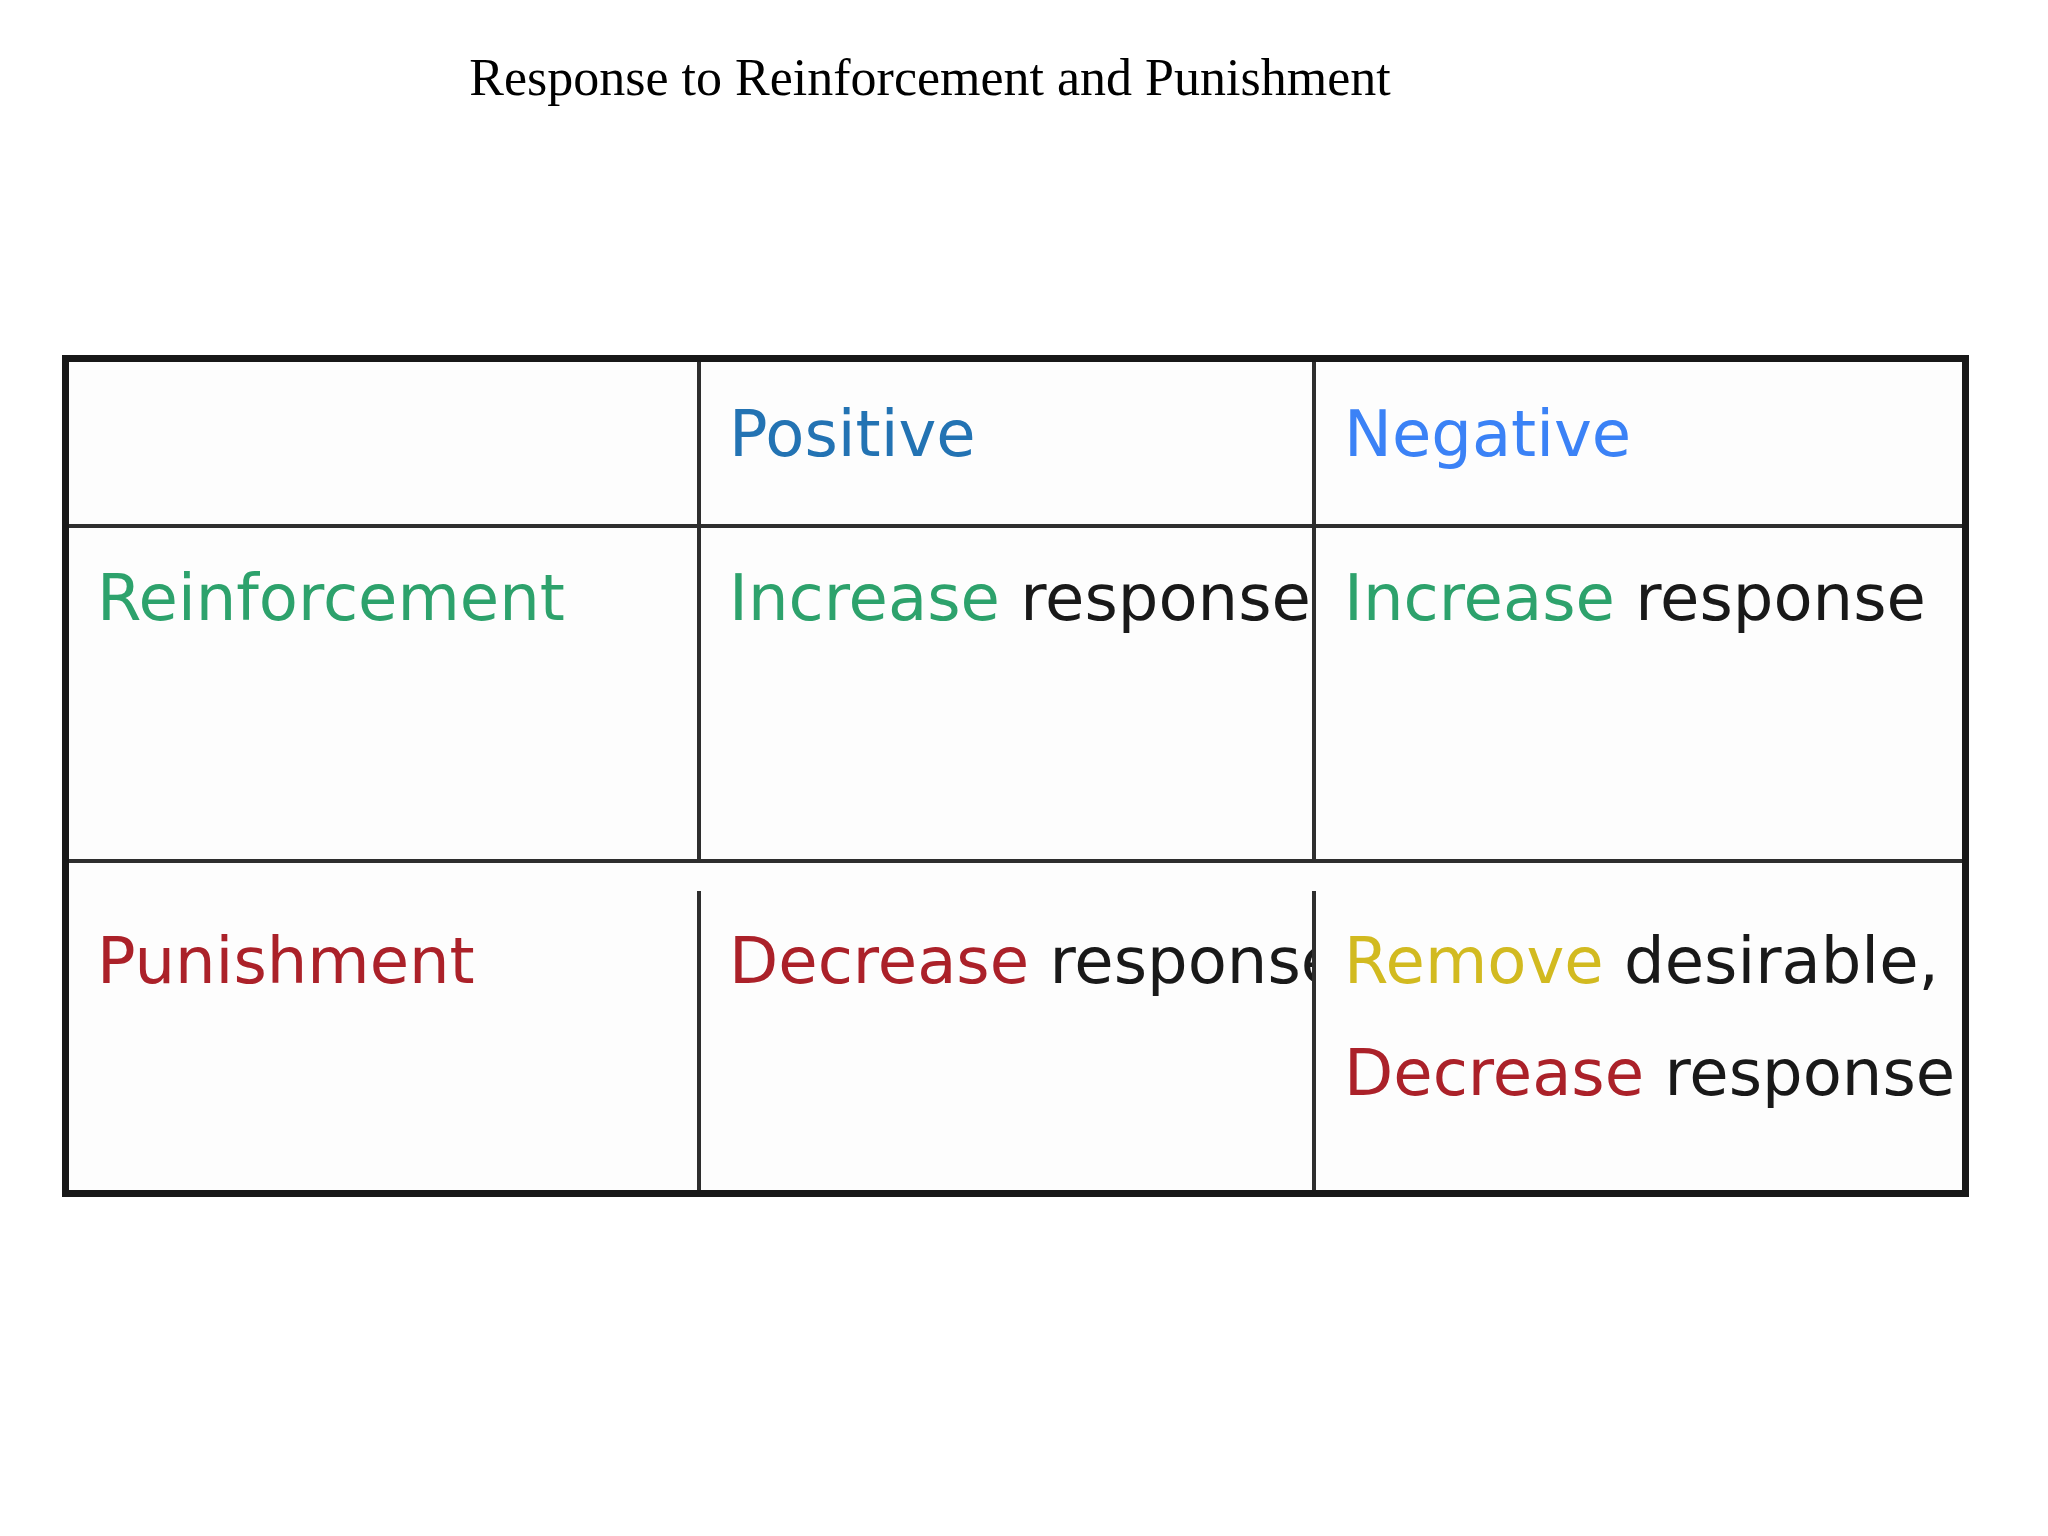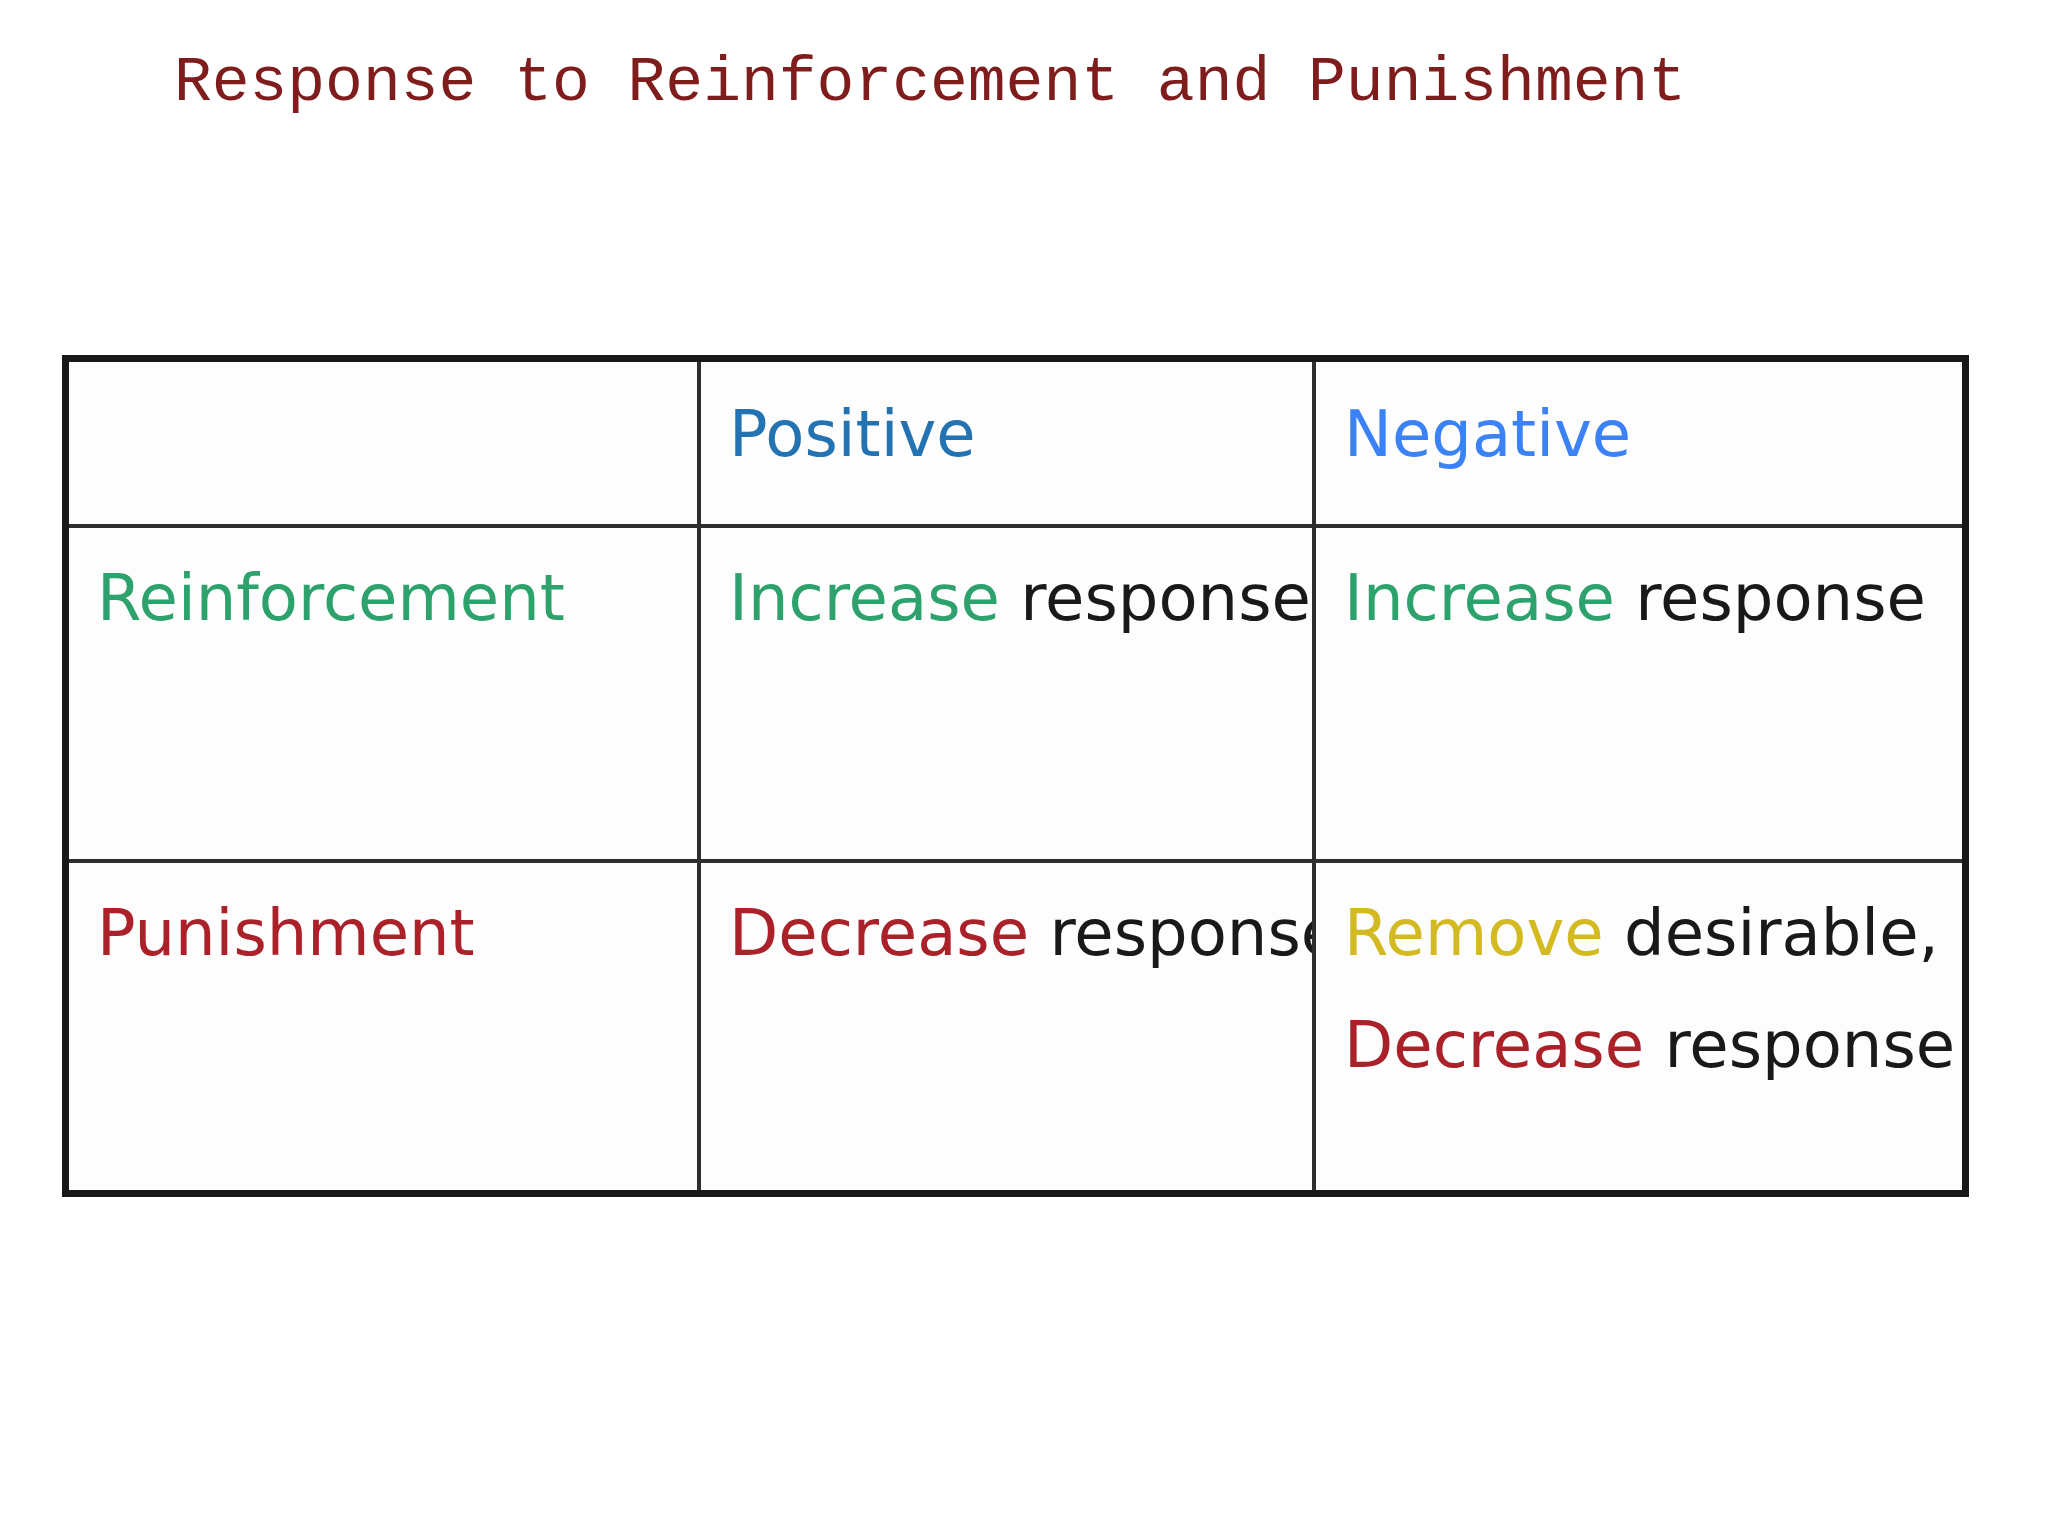--- a/index.html
+++ b/index.html
@@ -14,24 +14,24 @@
     background: #ffffff;
     overflow: hidden;
     font-family: "DejaVu Sans", sans-serif;
   }
   .title {
     position: absolute;
     left: 100px;
     top: 48px;
     width: 1660px;
     text-align: center;
-    font-family: Liberation Mono, monospace;
-    font-size: 63px;
+    font-family: Liberation Serif, serif;
+    font-size: 52px;
     font-weight: 400;
-    color: #7f1d1d;
+    color: #000000;
     letter-spacing: 0px;
     white-space: nowrap;
   }
   .matrix {
     position: absolute;
     left: 62px;
     top: 355px;
     width: 1907px;
     height: 842px;
     box-sizing: border-box;
@@ -45,21 +45,21 @@
     box-sizing: border-box;
     border-right: 4px solid #2e2e2e;
     border-bottom: 4px solid #2e2e2e;
     padding: 14px 26px 0 28px;
     font-size: 64px;
     line-height: 112px;
     color: #191919;
     overflow: hidden;
   }
   .cell.last-col { border-right: none; }
-  .cell.last-row { border-bottom: none; }
+  .cell.last-row { border-bottom: none; margin-top: 28px; }
   .cell .line { white-space: nowrap; }
   .header-cell { padding-top: 16px; }
 </style>
 </head>
 <body>
 
 <div class="page">
 
   <div class="title">Response to Reinforcement and Punishment</div>
 

